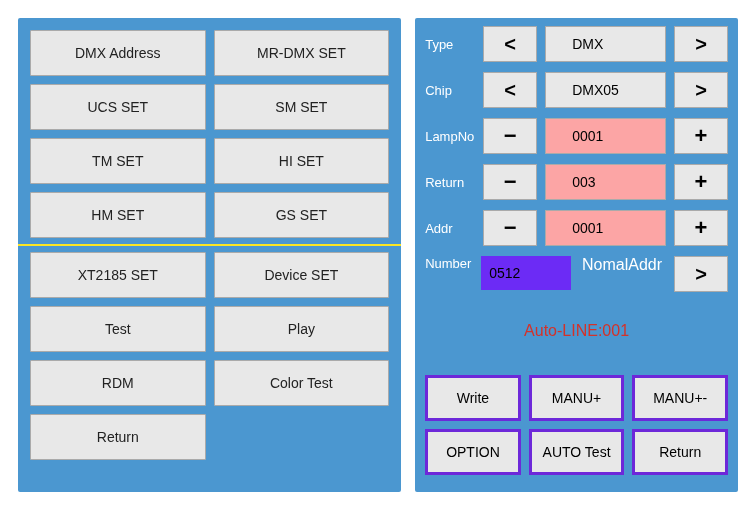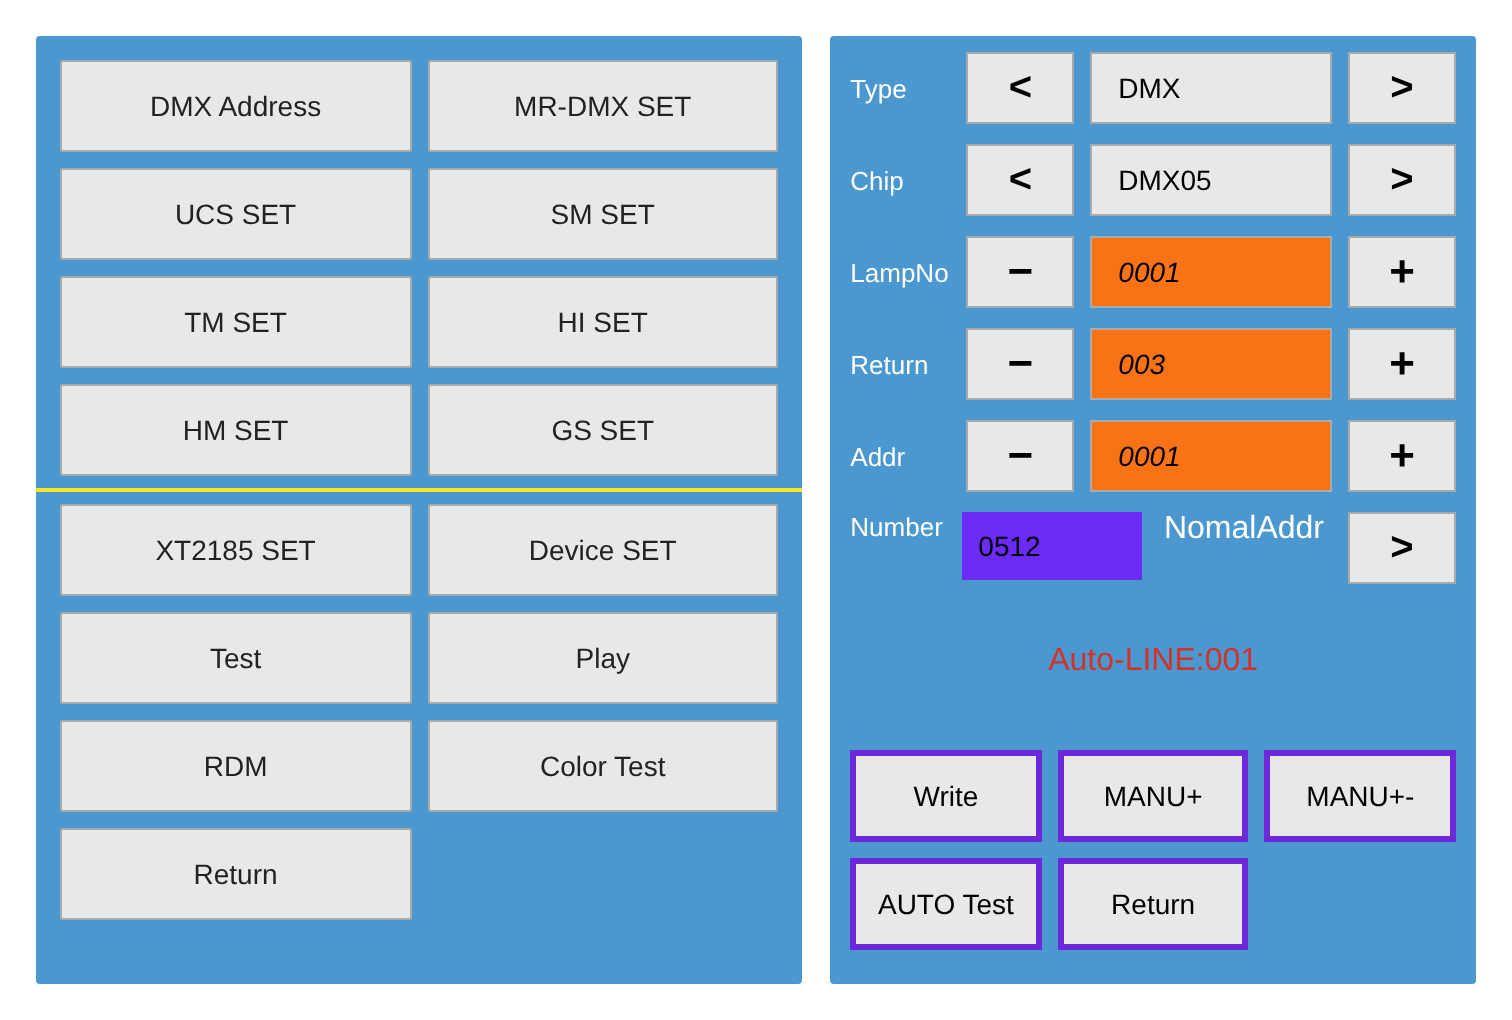--- a/index.html
+++ b/index.html
@@ -84,27 +84,26 @@
       flex-shrink: 0;
     }
     .step-btn.sym { font-size: 22px; }
     .val-box {
       background: #e8e8e8;
       border: 1px solid #aaa;
       height: 36px;
       flex: 1;
       display: flex;
       align-items: center;
-      padding: 0 13px;
+      padding: 0 26px;
       font-size: 14px;
     }
     .val-purple {
-      background: #f97316;
+      background: #fca5a5;
       color: #000;
-      font-style: italic;
     }
     .number-row {
       display: flex;
       align-items: flex-start;
       gap: 6px;
       margin-bottom: 10px;
     }
     .num-box {
       background: #6c2bf5;
       color: #000;
@@ -215,18 +214,19 @@
       <div class="nom-label">NomalAddr</div>
       <div class="step-btn">&gt;</div>
     </div>
 
     <div class="auto-line">Auto-LINE:001</div>
 
     <div class="action-grid">
       <div class="action-btn">Write</div>
       <div class="action-btn">MANU+</div>
       <div class="action-btn">MANU+-</div>
+      <div class="action-btn">OPTION</div>
       <div class="action-btn">AUTO Test</div>
       <div class="action-btn">Return</div>
     </div>
 
   </div>
 </div>
 
 </body></html>

